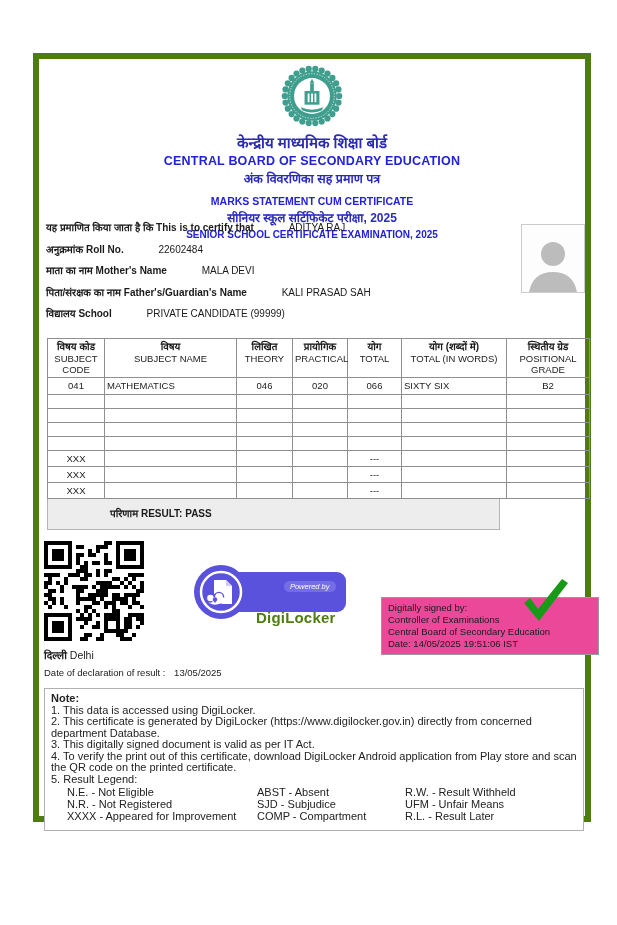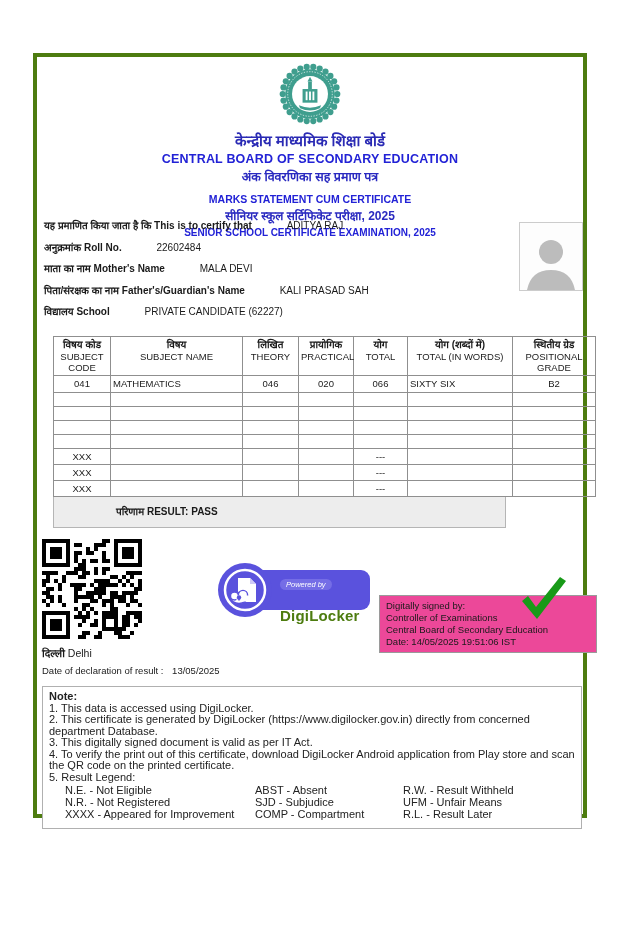--- a/index.html
+++ b/index.html
@@ -3,21 +3,21 @@
 <meta charset="utf-8">
 <style>
   html,body{margin:0;padding:0;}
   body{
     width:617px;height:925px;position:relative;background:#ffffff;
     font-family:"Liberation Sans","DejaVu Sans",sans-serif;color:#1a1a1a;
     -webkit-font-smoothing:antialiased;
   }
   .frame{
     position:absolute;left:33px;top:53px;width:546px;height:757px;
-    border:4px solid #4d7c0f;background:#ffffff;
+    border:6px solid #4d7c0f;background:#ffffff;
   }
   
   .header{position:absolute;top:6px;left:0;width:100%;text-align:center;}
   .logo{width:62px;height:62px;display:inline-block;}
   .h-hi1{font-size:15px;font-weight:bold;color:#2a2ab4;margin-top:1px;}
   .h-en1{font-size:12.5px;font-weight:bold;color:#2222d6;letter-spacing:.2px;margin-top:2px;}
   .h-hi2{font-size:12.5px;font-weight:bold;color:#2a2ac0;margin-top:2px;}
   .h-en2{font-size:10.5px;font-weight:bold;color:#2222d6;margin-top:8px;}
   .h-hi3{font-size:12px;font-weight:bold;color:#2a2ac0;margin-top:2px;}
   .h-en3{font-size:10px;font-weight:bold;color:#2222d6;margin-top:3px;}
@@ -25,21 +25,21 @@
   .student{position:absolute;left:7px;top:163px;font-size:10px;}
   .s-row{margin-bottom:9px;line-height:12.5px;white-space:nowrap;}
   .lbl-hi{font-weight:bold;}
   .lbl-en{font-weight:bold;}
   .s-val{margin-left:32px;font-weight:normal;}
   .photo{
     position:absolute;left:482px;top:165px;width:62px;height:67px;
     border:1px solid #cccccc;background:#fdfdfd;display:flex;align-items:flex-end;justify-content:center;overflow:hidden;
   }
   
-  .table-wrap{position:absolute;left:16px;top:279px;width:453px;}
+  .table-wrap{position:absolute;left:8px;top:279px;width:453px;}
   table.marks{border-collapse:collapse;table-layout:fixed;width:542px;font-size:9.5px;}
   table.marks col.c0{width:57px}  table.marks col.c1{width:132px}
   table.marks col.c2{width:56px}  table.marks col.c3{width:55px}
   table.marks col.c4{width:54px}  table.marks col.c5{width:105px}
   table.marks col.c6{width:83px}
   table.marks th,table.marks td{border:1px solid #8f8f8f;padding:1px 2px;}
   table.marks th{font-weight:normal;text-align:center;line-height:11.5px;vertical-align:top;padding-top:2px;}
   th .th-hi{font-weight:bold;font-size:10px;display:block;}
   th .th-en{font-size:9.5px;display:block;}
   tr.row-data td{height:14px;}
@@ -52,21 +52,21 @@
     height:30px;line-height:30px;padding-left:62px;font-size:10px;font-weight:bold;
   }
   .result-band .r-hi{font-weight:bold;}
   
   .qr{position:absolute;left:5px;top:482px;width:100px;height:100px;background:#fff;}
   .place{position:absolute;left:5px;top:589px;font-size:10.5px;}
   .place .p-hi{font-weight:bold;}
   .decl{position:absolute;left:5px;top:608px;font-size:9.5px;}
   .decl .d-val{margin-left:6px;}
   
-  .dl-badge{position:absolute;left:181px;top:506px;width:152px;height:54px;}
+  .dl-badge{position:absolute;left:155px;top:506px;width:152px;height:54px;text-align:right;}
   .dl-rect{
     position:absolute;left:22px;top:7px;width:130px;height:40px;
     background:#5a52dd;border-radius:9px;
   }
   .dl-circle{
     position:absolute;left:0;top:0;width:54px;height:54px;border-radius:50%;
     background:#5a52dd;display:flex;align-items:center;justify-content:center;
   }
   .dl-text{position:absolute;left:62px;top:10px;color:#ffffff;}
   .dl-powered{
@@ -160,21 +160,21 @@
       <span class="s-val">MALA DEVI</span>
     </div>
     <div class="s-row">
       <span class="lbl-hi">पिता/संरक्षक का नाम</span>
       <span class="lbl-en">Father's/Guardian's Name</span>
       <span class="s-val">KALI PRASAD SAH</span>
     </div>
     <div class="s-row">
       <span class="lbl-hi">विद्यालय</span>
       <span class="lbl-en">School</span>
-      <span class="s-val">PRIVATE CANDIDATE (62227)</span>
+      <span class="s-val">PRIVATE CANDIDATE (99999)</span>
     </div>
   </div>
 
   <div class="photo">
     <svg width="56" height="56" viewBox="0 0 56 56">
       <circle cx="28" cy="18" r="12" fill="#bcbcbc"></circle>
       <path d="M4 56 Q8 36 28 36 Q48 36 52 56 Z" fill="#bcbcbc"></path>
     </svg>
   </div>
 

